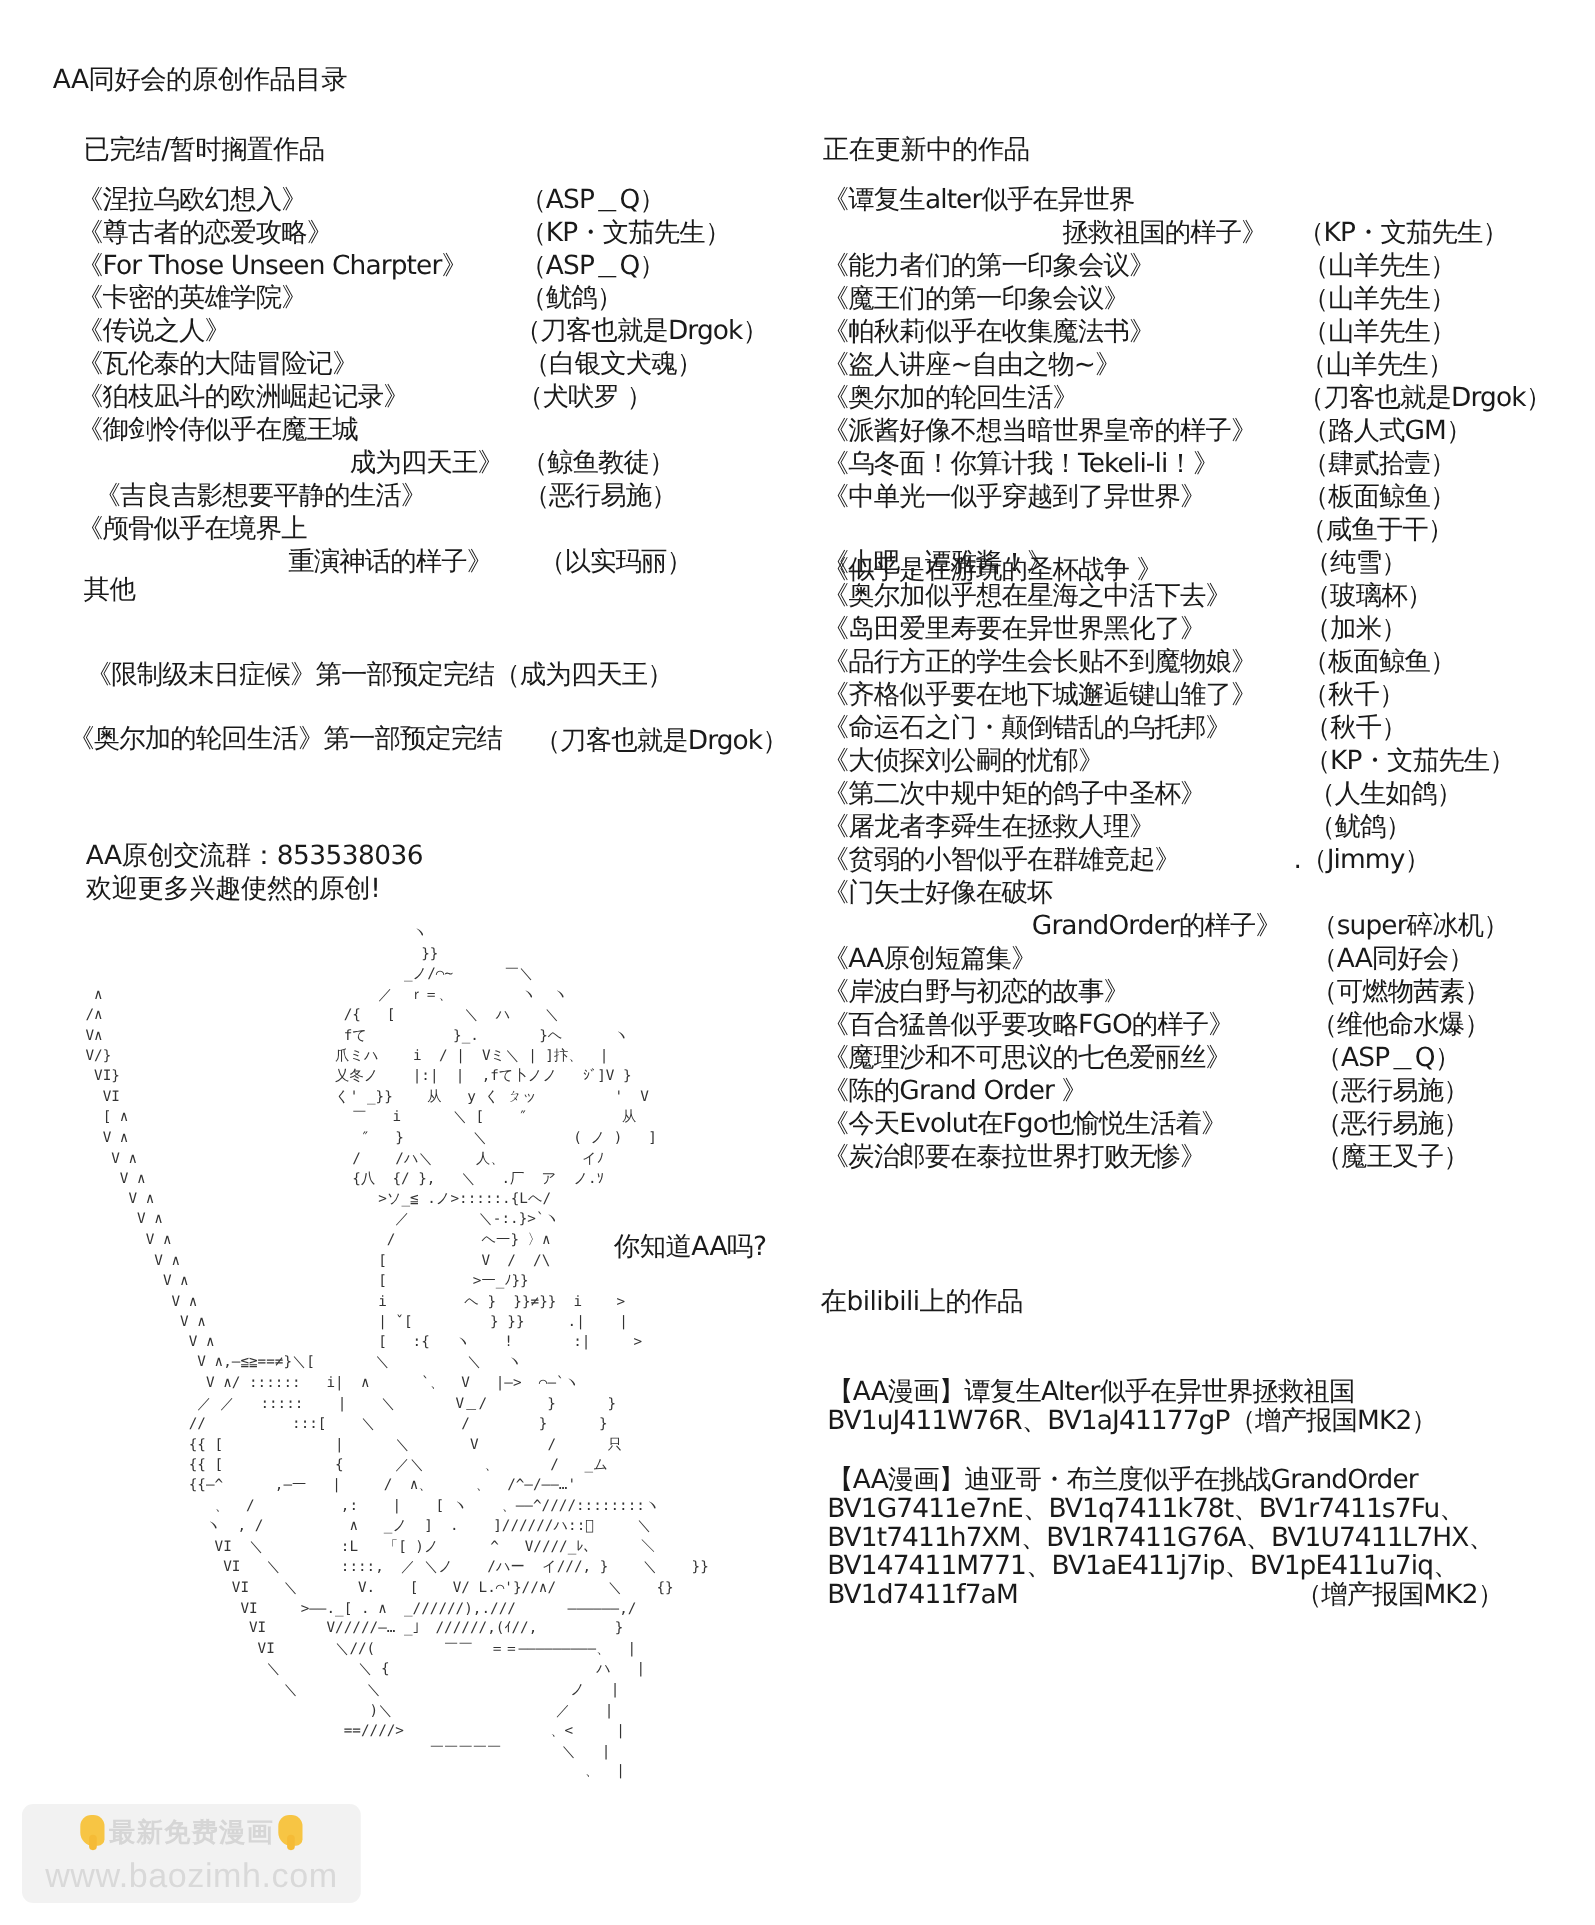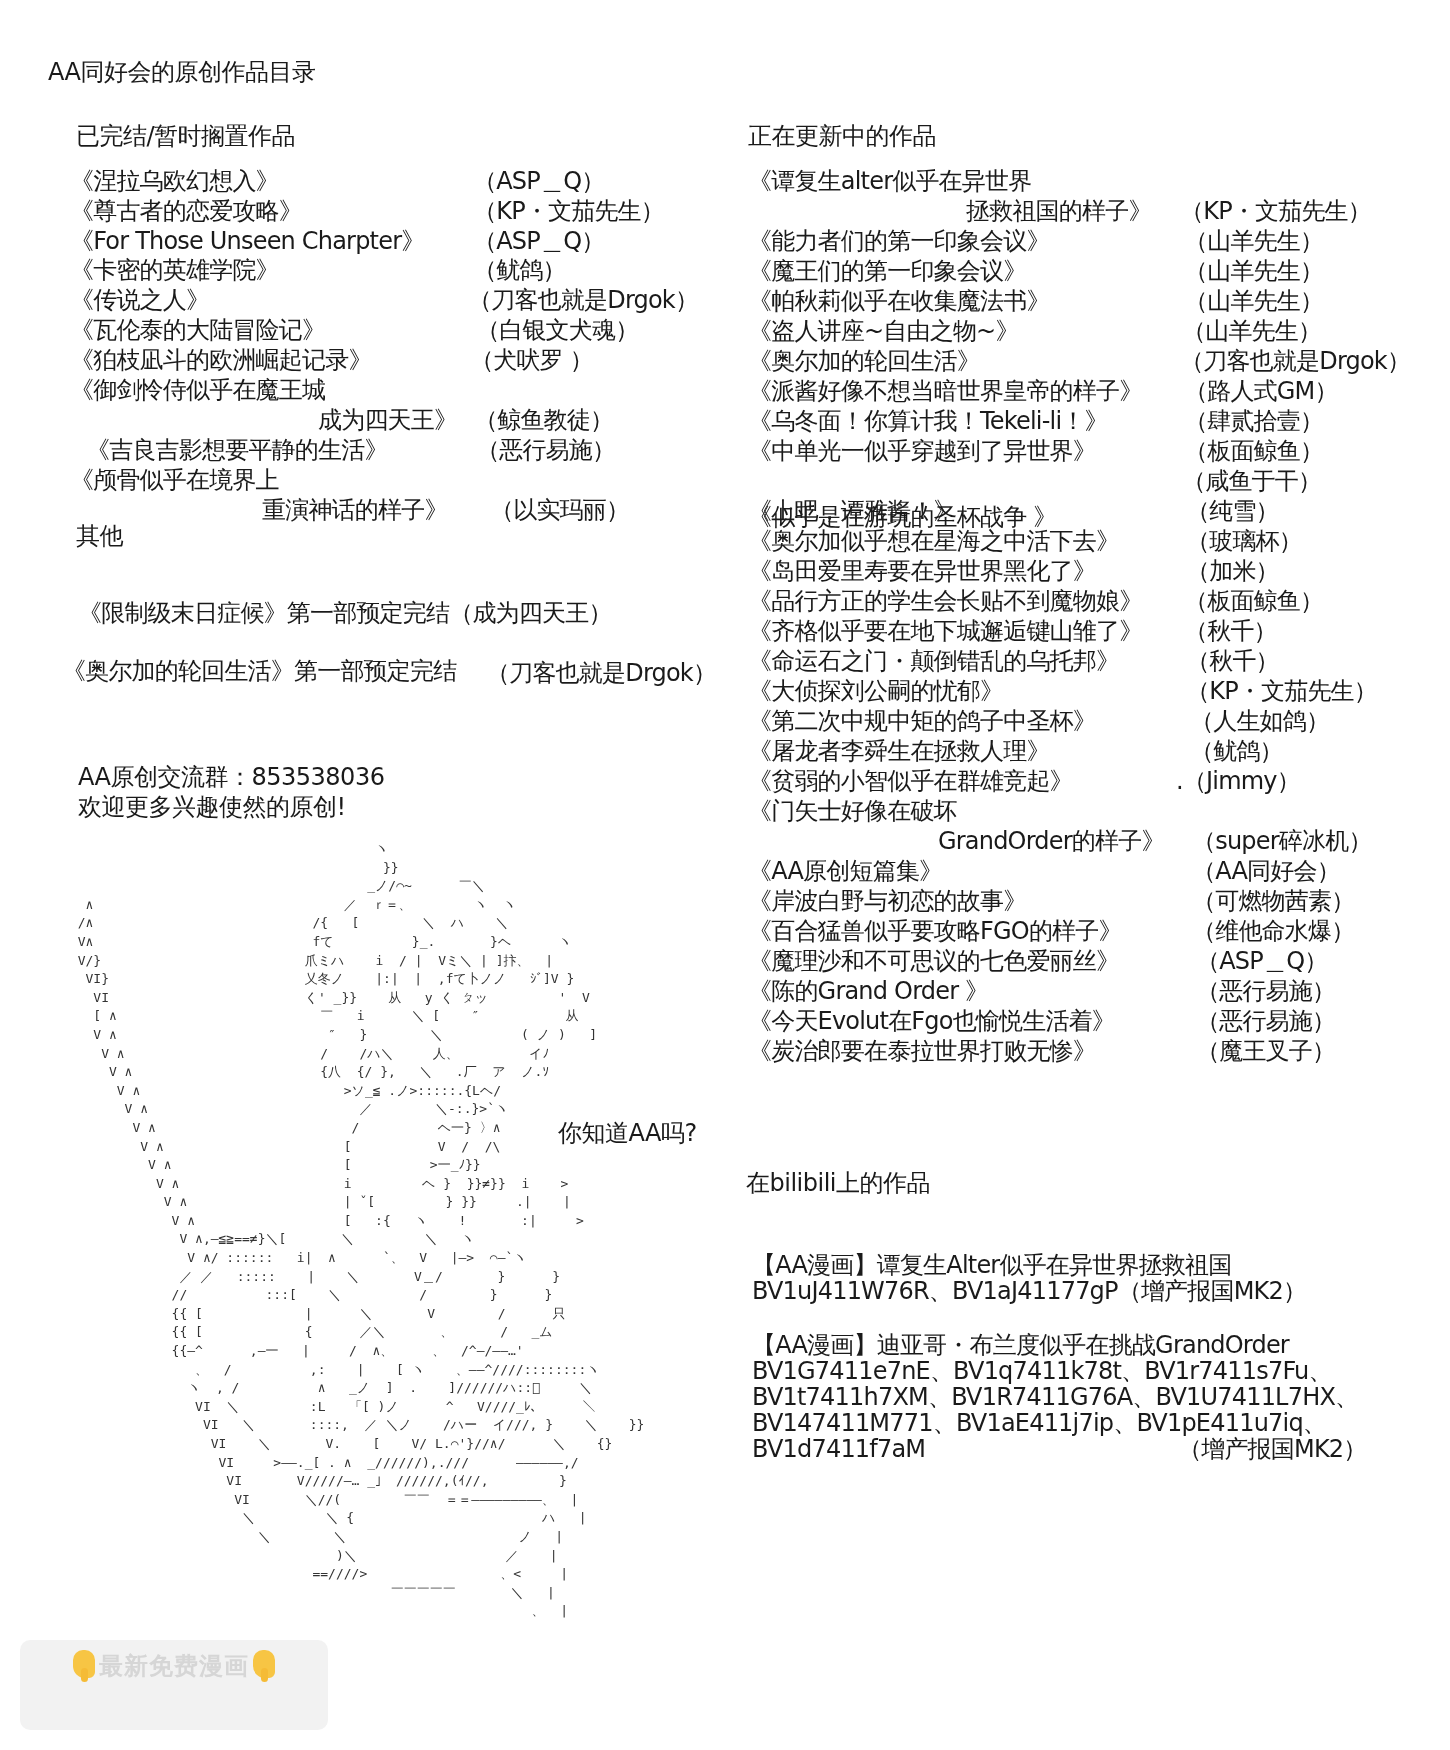--- a/index.html
+++ b/index.html
@@ -201,13 +201,14 @@
 
 <div class="row" style="left:752px; top:1330px;">【AA漫画】迪亚哥・布兰度似乎在挑战GrandOrder</div>
 <div class="row" style="left:752px; top:1356px;">BV1G7411e7nE、BV1q7411k78t、BV1r7411s7Fu、</div>
 <div class="row" style="left:752px; top:1382px;">BV1t7411h7XM、BV1R7411G76A、BV1U7411L7HX、</div>
 <div class="row" style="left:752px; top:1408px;">BV147411M771、BV1aE411j7ip、BV1pE411u7iq、</div>
 <div class="row" style="left:752px; top:1434px;">BV1d7411f7aM</div>
 <div class="row" style="left:1178px; top:1434px;">（增产报国MK2）</div>
 
 <div class="watermark">
   <div class="wm-line1"><span class="hand"></span><span>最新免费漫画</span><span class="hand"></span></div>
+  <div class="wm-line2">www.baozimh.com</div>
 </div>
 
 </body></html>

